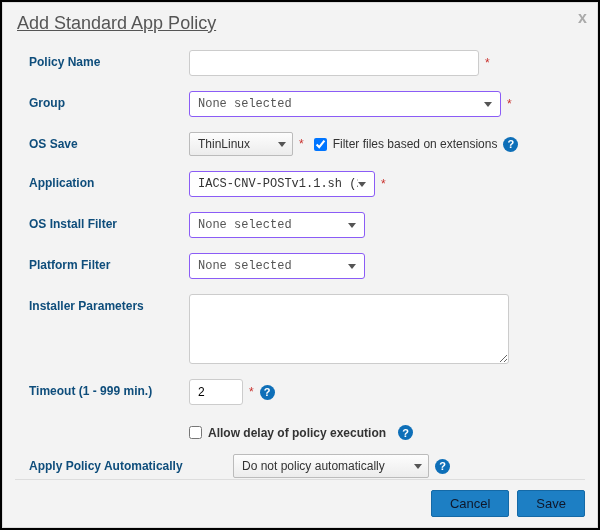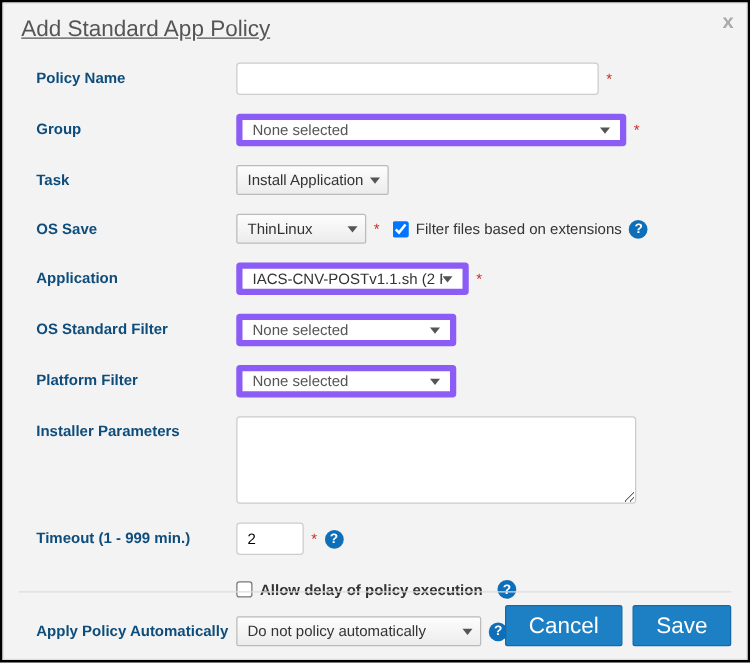--- a/index.html
+++ b/index.html
@@ -64,31 +64,32 @@
     .text-input {
       border: 1px solid #ccc;
       border-radius: 3px;
       height: 26px;
       padding: 0 8px;
       background: #fff;
       font-size: 12px;
     }
     .w-long { width: 290px; }
     .select-like {
-      border: 5px solid #8b5cf6;
+      border: 1px solid #8b5cf6;
       border-radius: 3px;
       height: 26px;
       background: #fff;
       display: flex;
       align-items: center;
       justify-content: space-between;
       padding: 0 8px;
       font-size: 12px;
       color: #555;
       cursor: pointer;
+      font-family: Liberation Mono, monospace;
     }
     .select-like .caret, .native-select-caret {
       width: 0; height: 0;
       border-left: 4px solid transparent;
       border-right: 4px solid transparent;
       border-top: 5px solid #555;
     }
     .select-native-style {
       border: 1px solid #bbb;
       border-radius: 2px;
@@ -153,22 +154,22 @@
       right: 12px;
       border-top: 1px solid #ddd;
       padding-top: 10px;
       display: flex;
       justify-content: flex-end;
       gap: 8px;
     }
     .btn {
       border: 1px solid #1469a6;
       background: #1d7fc4;
-      color: #ffffff;
-      font-size: 18px;
+      color: #0f172a;
+      font-size: 13px;
       padding: 5px 18px;
       border-radius: 2px;
       cursor: pointer;
     }
     .row-gap-small { }
     .allow-delay-row {
       margin-left: 160px;
       margin-top: 20px;
       margin-bottom: 14px;
     }
@@ -196,29 +197,20 @@
       <div class="form-label">Group</div>
       <div class="form-control-wrap">
         <div class="select-like w-group">
           <span>None selected</span>
           <span class="caret"></span>
         </div>
         <span class="req">*</span>
       </div>
     </div>
 
-    <div class="form-row">
-      <div class="form-label">Task</div>
-      <div class="form-control-wrap">
-        <div class="select-native-style w-task">
-          <span>Install Application</span>
-          <span class="native-select-caret"></span>
-        </div>
-      </div>
-    </div>
 
     <div class="form-row">
       <div class="form-label">OS Save</div>
       <div class="form-control-wrap">
         <div class="select-native-style w-os">
           <span>ThinLinux</span>
           <span class="native-select-caret"></span>
         </div>
         <span class="req">*</span>
         <div class="checkbox-row" style="margin-left:4px;">
@@ -234,21 +226,21 @@
       <div class="form-control-wrap">
         <div class="select-like w-app">
           <span style="color:#333; white-space:nowrap; overflow:hidden;">IACS-CNV-POSTv1.1.sh (2 Reposi</span>
           <span class="caret"></span>
         </div>
         <span class="req">*</span>
       </div>
     </div>
 
     <div class="form-row">
-      <div class="form-label">OS Standard Filter</div>
+      <div class="form-label">OS Install Filter</div>
       <div class="form-control-wrap">
         <div class="select-like w-filter">
           <span>None selected</span>
           <span class="caret"></span>
         </div>
       </div>
     </div>
 
     <div class="form-row">
       <div class="form-label">Platform Filter</div>
@@ -275,21 +267,21 @@
         <span class="help-icon">?</span>
       </div>
     </div>
 
     <div class="checkbox-row allow-delay-row">
       <input type="checkbox" style="">
       <span class="lbl">Allow delay of policy execution</span>
       <span class="help-icon" style="margin-left:6px;">?</span>
     </div>
 
-    <div class="form-row" style="margin-bottom:0;">
+    <div class="form-row" style="margin-bottom:0;gap:44px;">
       <div class="form-label">Apply Policy Automatically</div>
       <div class="form-control-wrap">
         <div class="select-native-style w-apply">
           <span>Do not policy automatically</span>
           <span class="native-select-caret"></span>
         </div>
         <span class="help-icon">?</span>
       </div>
     </div>
 

